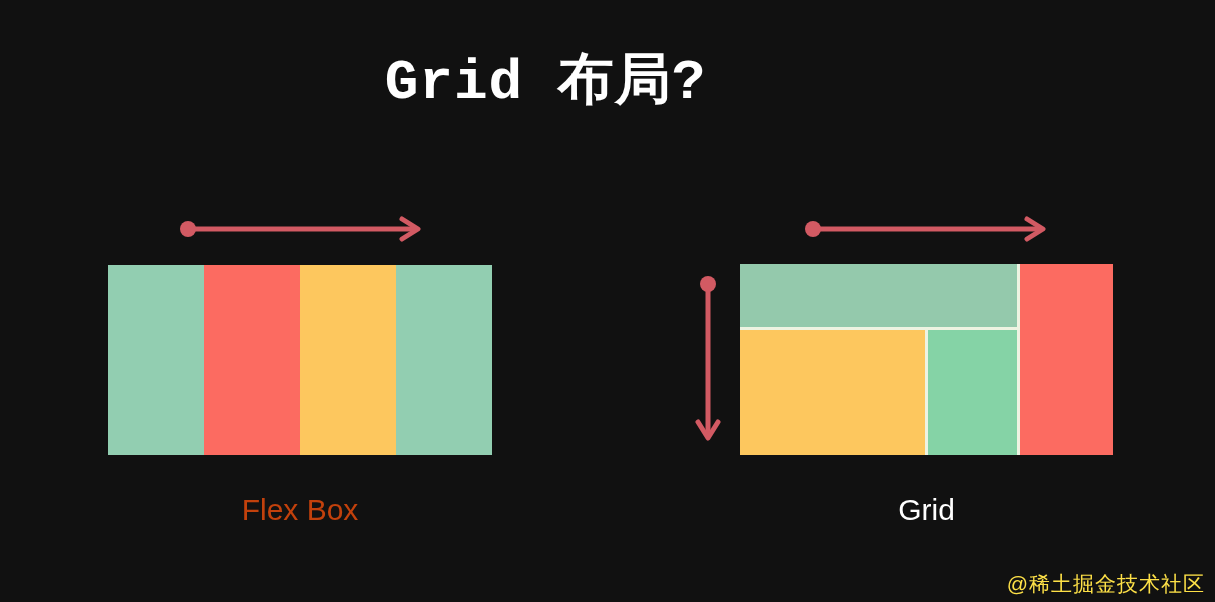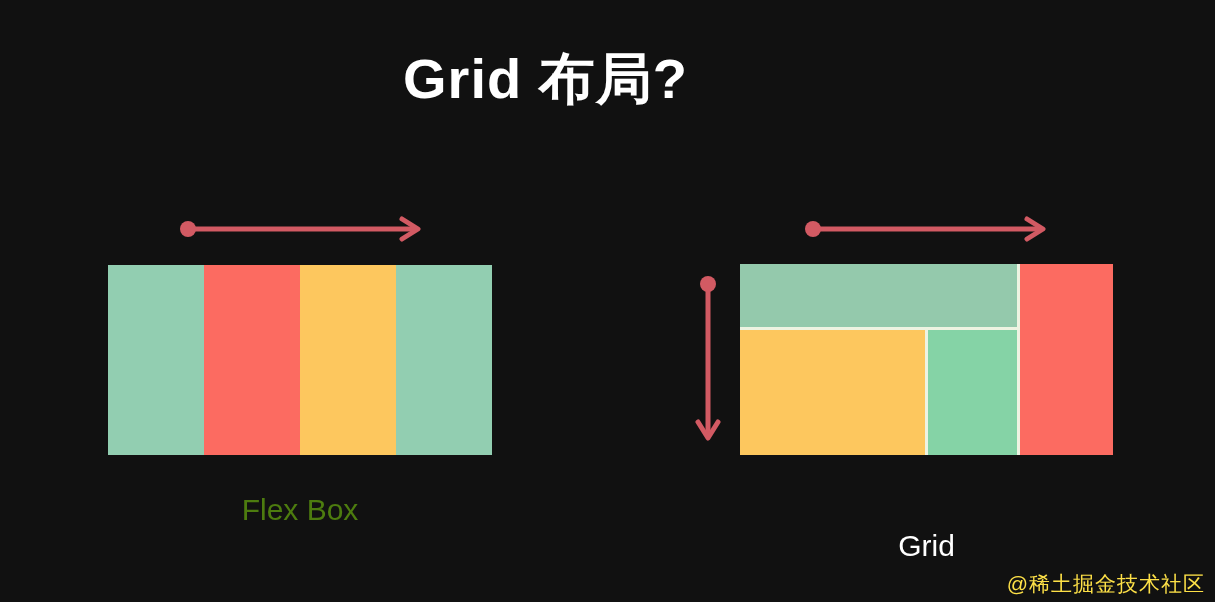--- a/index.html
+++ b/index.html
@@ -14,20 +14,21 @@
     background: #111111;
   }
   .page-title {
     position: absolute;
     left: 0; top: 42px; width: 1091px;
     text-align: center;
     color: #ffffff;
     font-size: 56px;
     font-weight: 700;
     letter-spacing: 1px;
+    font-family: Liberation Mono, monospace;
   }
   .arrow-svg { position: absolute; display: block; }
   .arrow-h-left  { left: 178px; top: 215px; width: 248px; height: 28px; }
   .arrow-h-right { left: 803px; top: 215px; width: 248px; height: 28px; }
   .arrow-v      { left: 694px; top: 274px; width: 28px; height: 172px; }
 
   .flexbox-rect {
     position: absolute;
     left: 108px; top: 265px;
     width: 384px; height: 190px;
@@ -80,38 +81,38 @@
     <path d="M224 4 L240 14 L224 24" fill="none" stroke="currentColor" stroke-width="5" stroke-linecap="round" stroke-linejoin="round"></path>
   </svg>
 
   <div class="flexbox-rect">
     <div style="background-color: rgb(146, 206, 177);"></div>
     <div style="background-color: rgb(252, 107, 97);"></div>
     <div style="background-color: rgb(253, 199, 94);"></div>
     <div style="background-color: rgb(146, 206, 177);"></div>
   </div>
 
-  <div class="diagram-label label-flexbox" style="color: #4d7c0f;">Flex Box</div>
+  <div class="diagram-label label-flexbox" style="color: #c2410c;">Flex Box</div>
 
   <svg class="arrow-svg arrow-h-right" viewBox="0 0 248 28" style="color: rgb(210, 90, 99);">
     <circle cx="10" cy="14" r="8" fill="currentColor"></circle>
     <line x1="10" y1="14" x2="236" y2="14" stroke="currentColor" stroke-width="5"></line>
     <path d="M224 4 L240 14 L224 24" fill="none" stroke="currentColor" stroke-width="5" stroke-linecap="round" stroke-linejoin="round"></path>
   </svg>
 
   <svg class="arrow-svg arrow-v" viewBox="0 0 28 172" style="color: rgb(210, 90, 99);">
     <circle cx="14" cy="10" r="8" fill="currentColor"></circle>
     <line x1="14" y1="10" x2="14" y2="160" stroke="currentColor" stroke-width="5"></line>
     <path d="M4 148 L14 164 L24 148" fill="none" stroke="currentColor" stroke-width="5" stroke-linecap="round" stroke-linejoin="round"></path>
   </svg>
 
   <div class="grid-rect" style="background-color: rgb(238, 243, 226);">
     <div class="grid-cell-header" style="background-color: rgb(148, 201, 172);"></div>
     <div class="grid-cell-main" style="background-color: rgb(253, 199, 94);"></div>
     <div class="grid-cell-aside" style="background-color: rgb(133, 211, 166);"></div>
     <div class="grid-cell-side" style="background-color: rgb(252, 107, 97);"></div>
   </div>
 
-  <div class="diagram-label label-grid" style="color: rgb(255, 255, 255); margin-top: 36px;">Grid</div>
+  <div class="diagram-label label-grid" style="color: rgb(255, 255, 255);">Grid</div>
 
   <div class="watermark" style="color: #fde047;">@稀土掘金技术社区</div>
 
 </div>
 
 </body></html>

